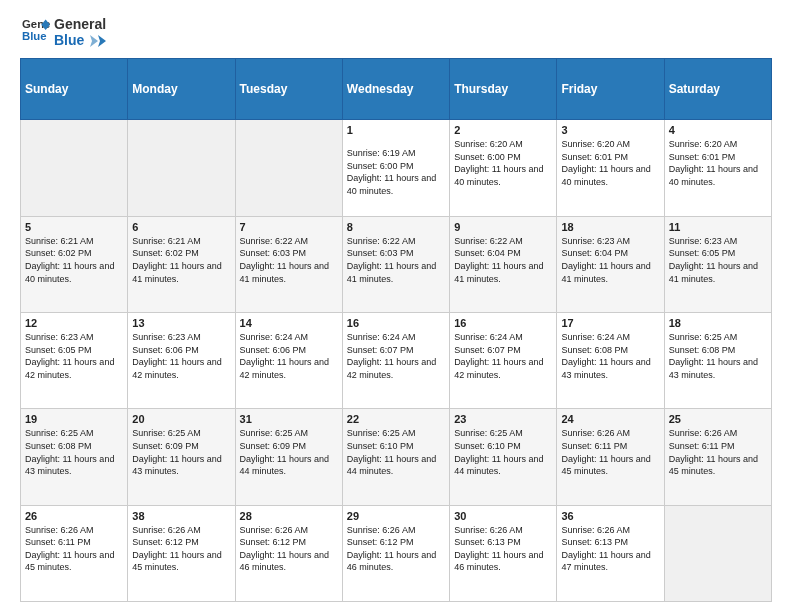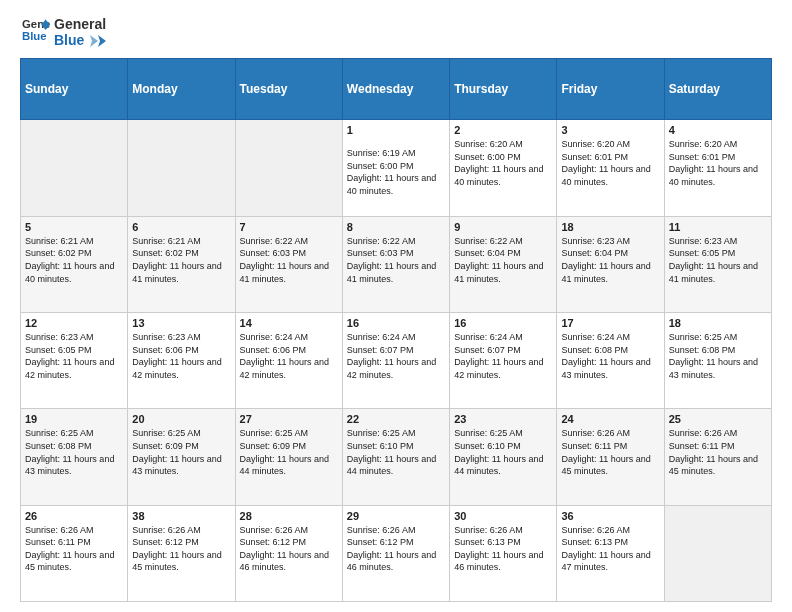--- a/index.html
+++ b/index.html
@@ -255,21 +255,21 @@
 Sunset: 6:08 PM
 Daylight: 11 hours and 43 minutes.</div>
           </td>
           <td>
             <span class="day-num">20</span>
             <div class="day-info" style="white-space: pre-line;">Sunrise: 6:25 AM
 Sunset: 6:09 PM
 Daylight: 11 hours and 43 minutes.</div>
           </td>
           <td>
-            <span class="day-num">27</span>
+            <span class="day-num">31</span>
             <div class="day-info" style="white-space: pre-line;">Sunrise: 6:25 AM
 Sunset: 6:09 PM
 Daylight: 11 hours and 44 minutes.</div>
           </td>
           <td>
             <span class="day-num">22</span>
             <div class="day-info" style="white-space: pre-line;">Sunrise: 6:25 AM
 Sunset: 6:10 PM
 Daylight: 11 hours and 44 minutes.</div>
           </td>

